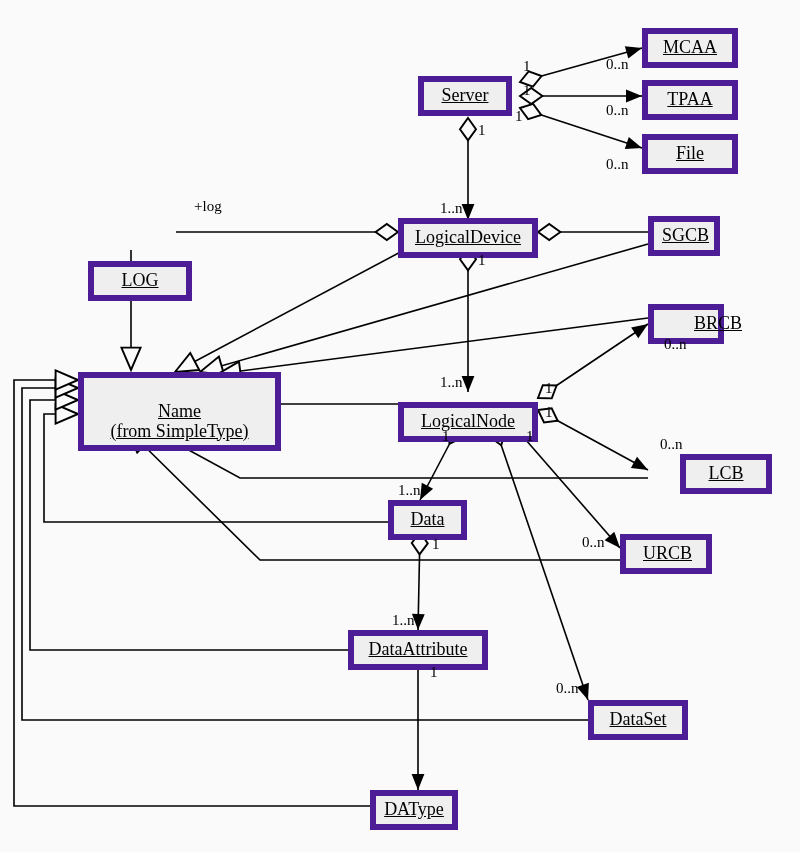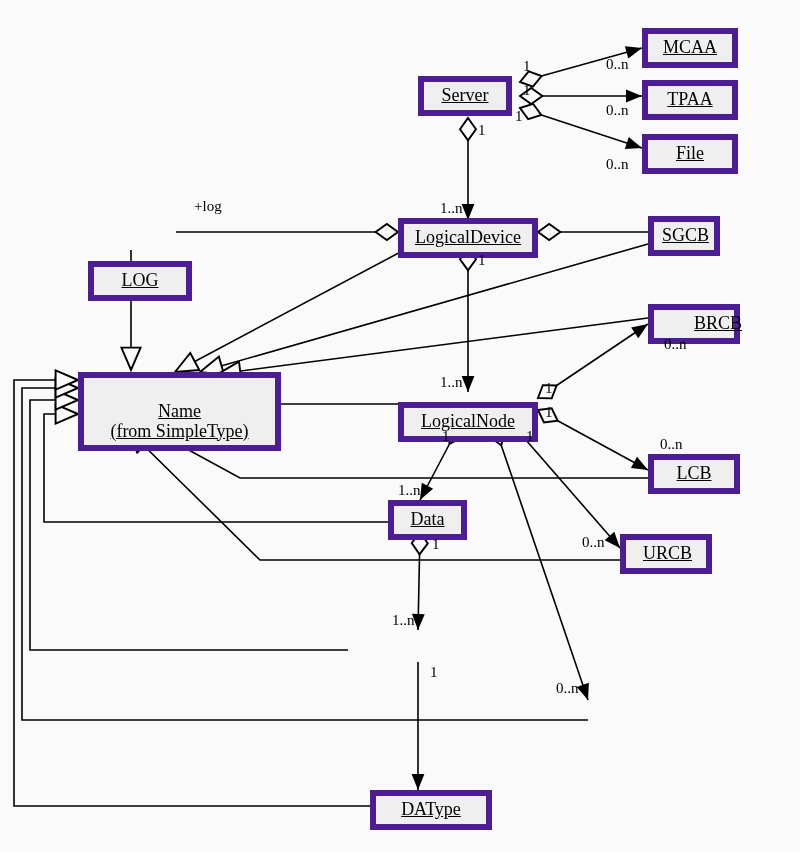--- a/index.html
+++ b/index.html
@@ -128,34 +128,40 @@
     <span>LOG</span>
   </div>
   <div class="box" style="left:648px; top:216px; width:72px;">
     <span>SGCB</span>
   </div>
 
   <div class="box" style="left:398px; top:402px; width:140px;">
     <span>LogicalNode</span>
   </div>
 
-  <div class="box" style="left:648px; top:304px; width:92px;padding-left:40px;">
+  <div class="box" style="left:648px; top:304px; width:76px;padding-left:40px;">
     <span>BRCB</span>
   </div>
-  <div class="box" style="left:648px; top:454px; width:92px;">
+  <div class="box" style="left:680px; top:454px; width:92px;">
     <span>LCB</span>
   </div>
   <div class="box" style="left:620px; top:534px; width:92px;padding-left:11px;">
     <span>URCB</span>
   </div>
 
   <div class="box" style="left:388px; top:500px; width:79px;">
     <span>Data</span>
   </div>
-  <div class="box" style="left:370px; top:790px; width:122px;">
+  <div class="box" style="left:348px; top:630px; width:140px;">
+    <span>DataAttribute</span>
+  </div>
+  <div class="box" style="left:588px; top:700px; width:100px;">
+    <span>DataSet</span>
+  </div>
+  <div class="box" style="left:370px; top:790px; width:88px;">
     <span>DAType</span>
   </div>
 
   <div class="box" style="left:78px; top:372px; width:203px; white-space:pre-line;">
     <span>Name
 (from SimpleType)</span>
   </div>
 
   <span class="label" style="left:194px; top:198px;">+log</span>
 

